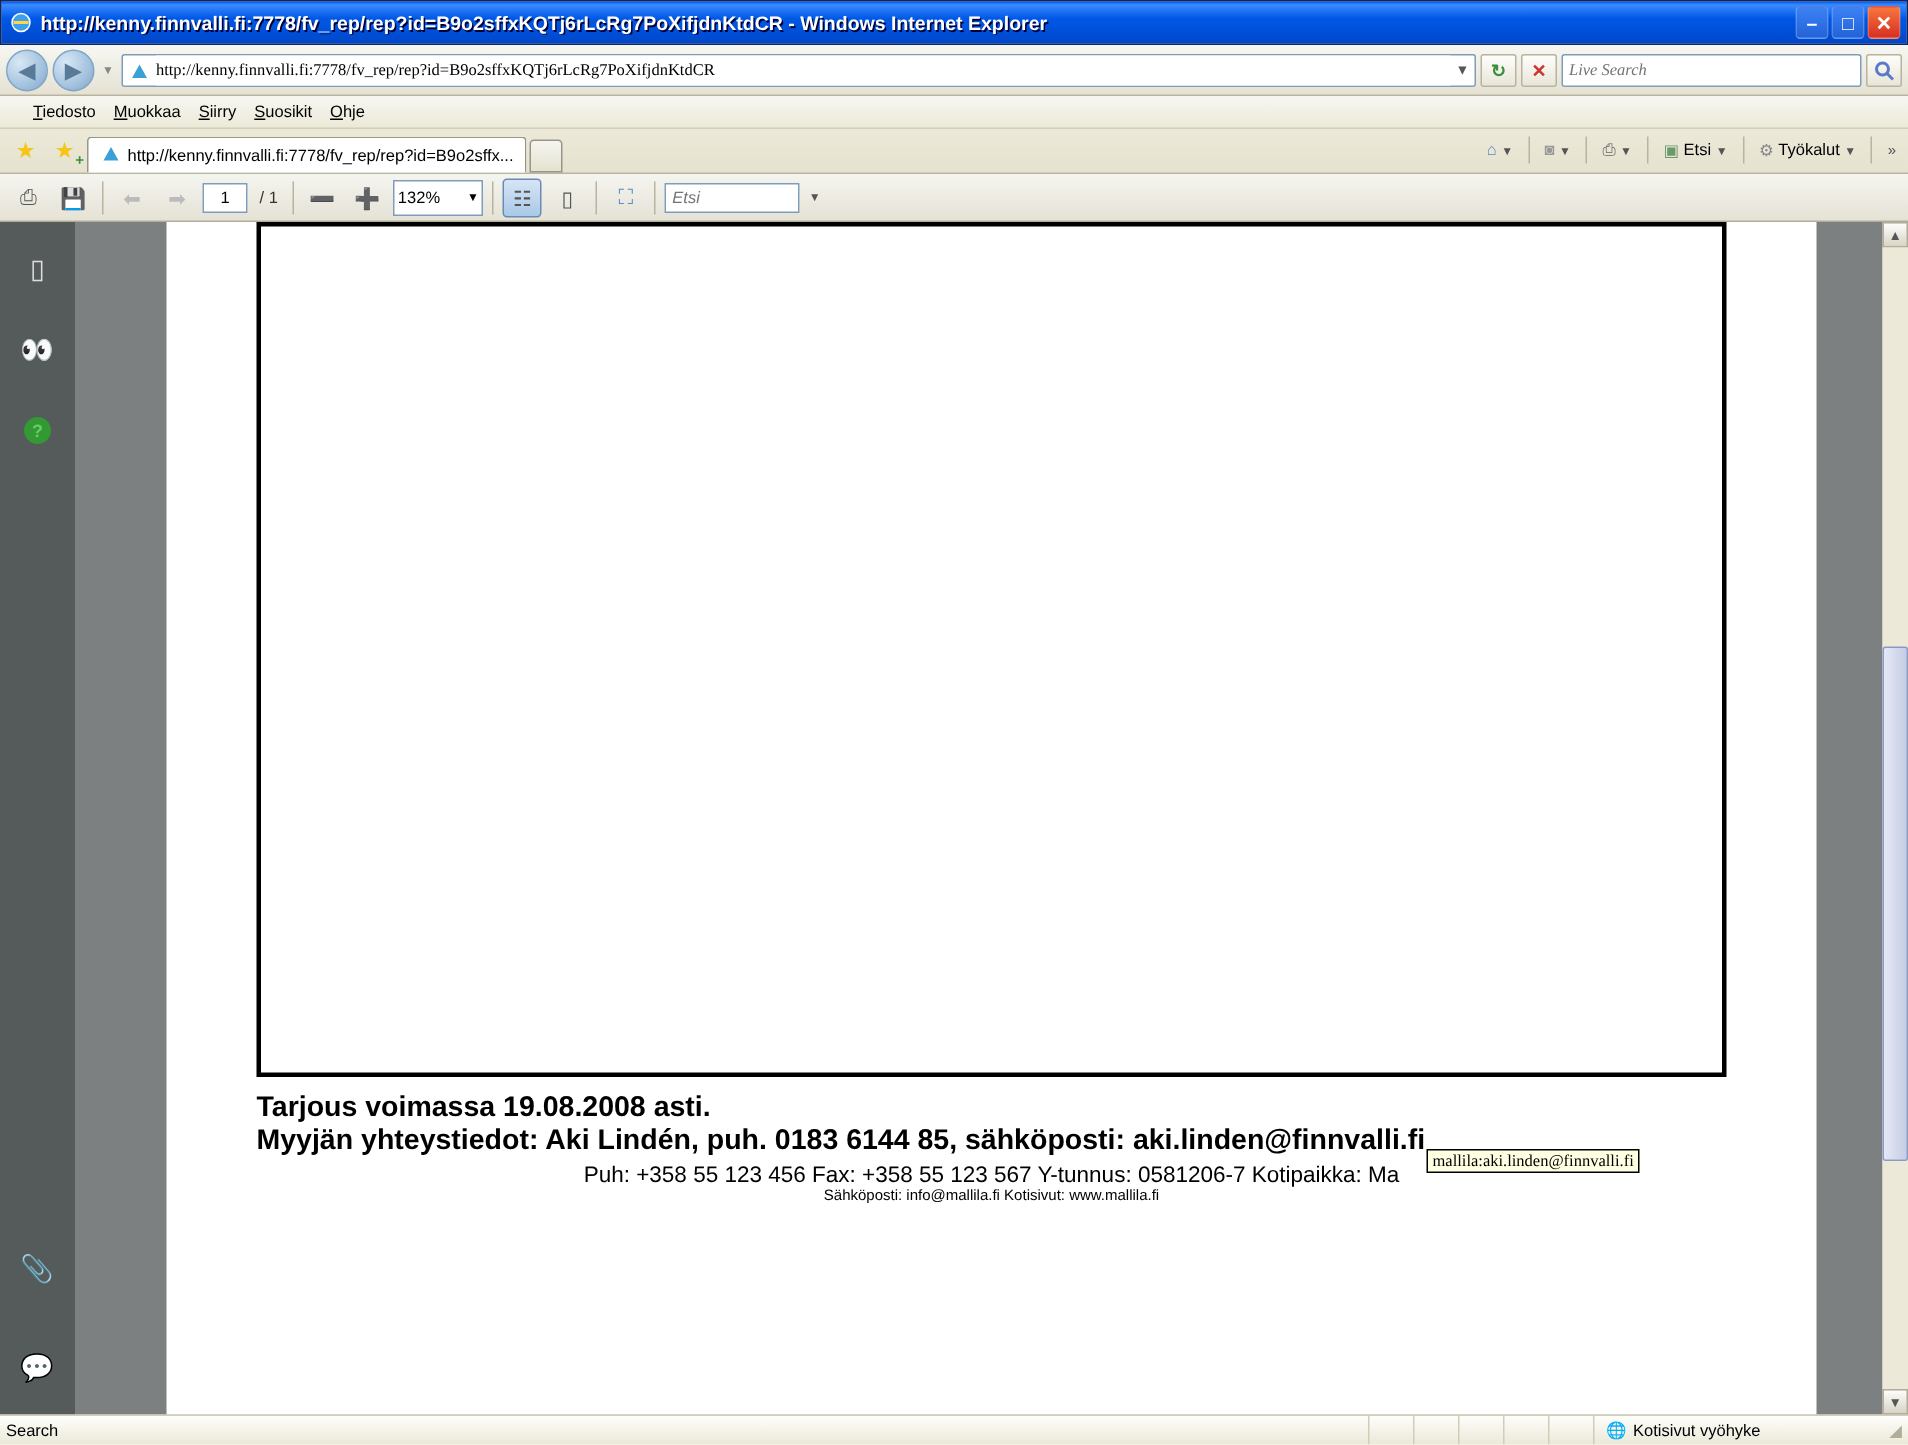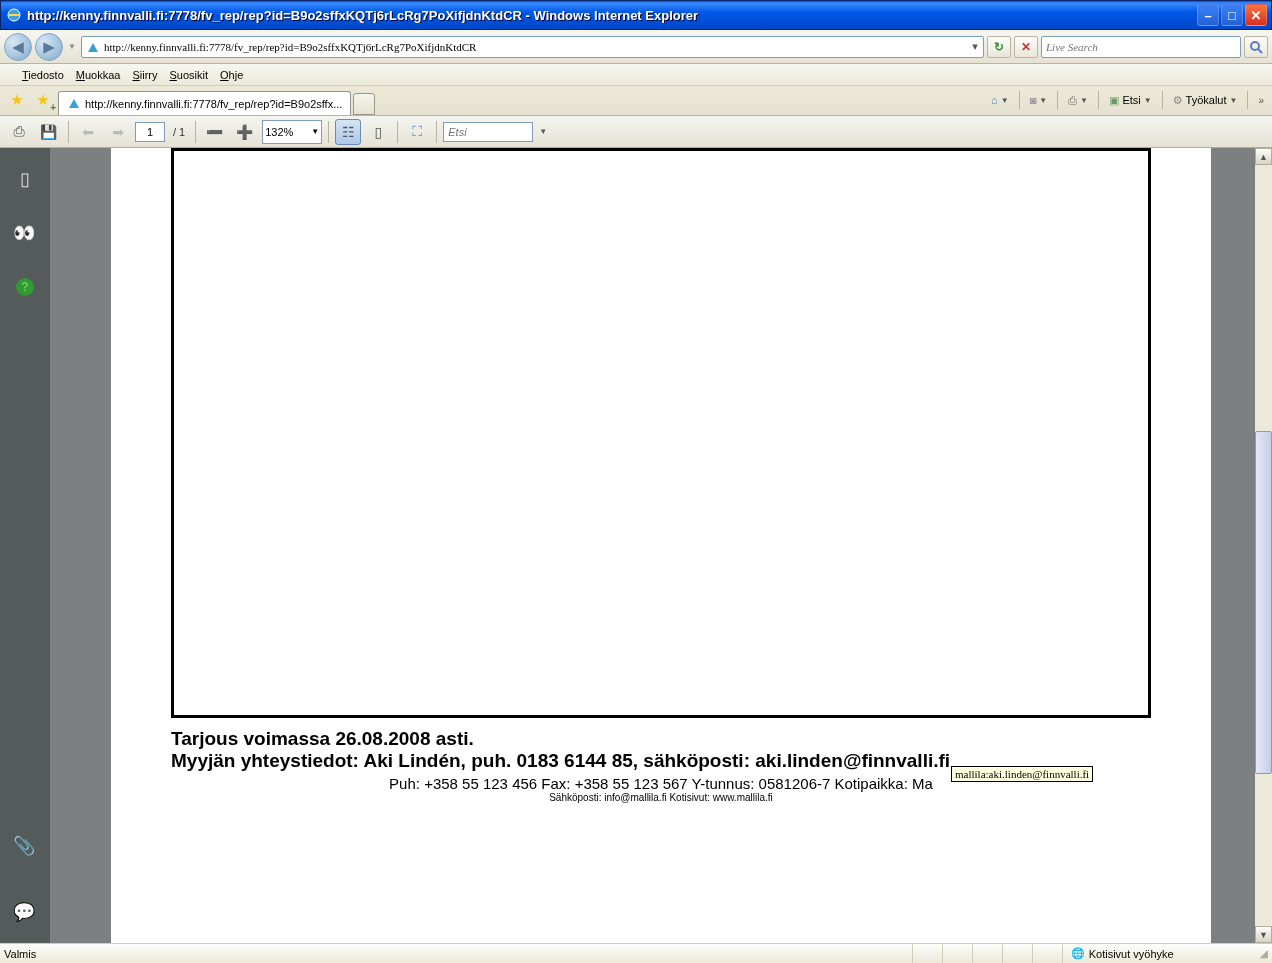--- a/index.html
+++ b/index.html
@@ -238,41 +238,41 @@
         <span style="color:#aaa;">📎</span>
       </div>
     <div class="pdf-side-btn" style="margin-bottom:18px;">
         <span style="color:#e8c76a;">💬</span>
       </div>
   </div>
   <div class="pdf-view">
     <div class="page">
       <div class="page-frame"></div>
       <div class="footer-text">
-        <div class="l1">Tarjous voimassa 26.08.2008 asti.</div>
+        <div class="l1">Tarjous voimassa 19.08.2008 asti.</div>
         <div class="l2">
           <span>Myyjän yhteystiedot: Aki Lindén, puh. 0183 6144 85, sähköposti: </span><a href="#">aki.linden@finnvalli.fi</a>
         </div>
         <div class="l3">Puh: +358 55 123 456 Fax: +358 55 123 567 Y-tunnus: 0581206-7 Kotipaikka: Ma</div>
         <div class="l4">Sähköposti: info@mallila.fi Kotisivut: www.mallila.fi</div>
       </div>
       <div class="tooltip" style="left:840px; top:618px;">mallila:aki.linden@finnvalli.fi</div>
     </div>
     <div class="scrollbar-v">
       <div class="sb-btn">▲</div>
       <div class="sb-track">
         <div class="sb-thumb"></div>
       </div>
       <div class="sb-btn bottom">▼</div>
     </div>
   </div>
 </div>
 
 <div class="statusbar">
-  <div class="st-left">Valmis</div>
+  <div class="st-left">Search</div>
   <div class="st-cell empty"></div>
   <div class="st-cell empty"></div>
   <div class="st-cell empty"></div>
   <div class="st-cell empty"></div>
   <div class="st-cell empty"></div>
   <div class="st-cell zone">
     <span style="color:#6a9a6a;">🌐</span>
     <span>Kotisivut vyöhyke</span>
   </div>
   <div class="resize">◢</div>

